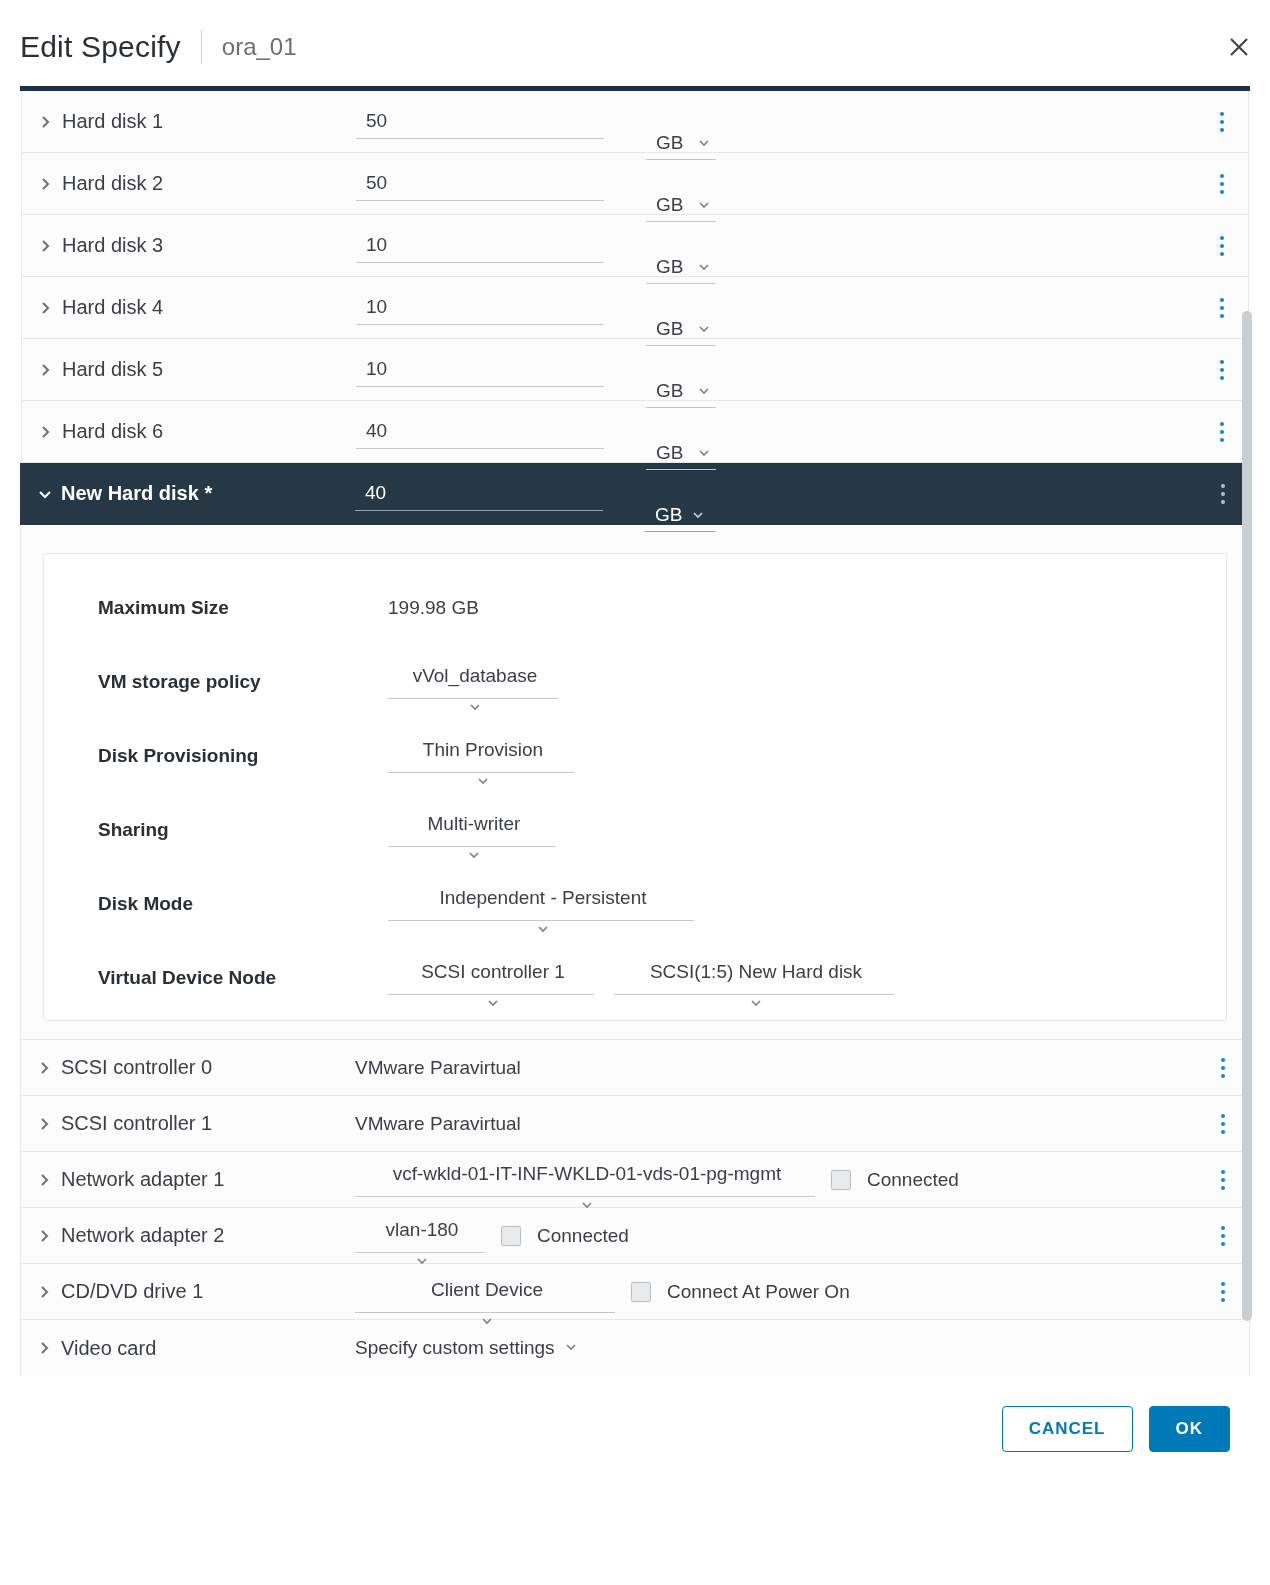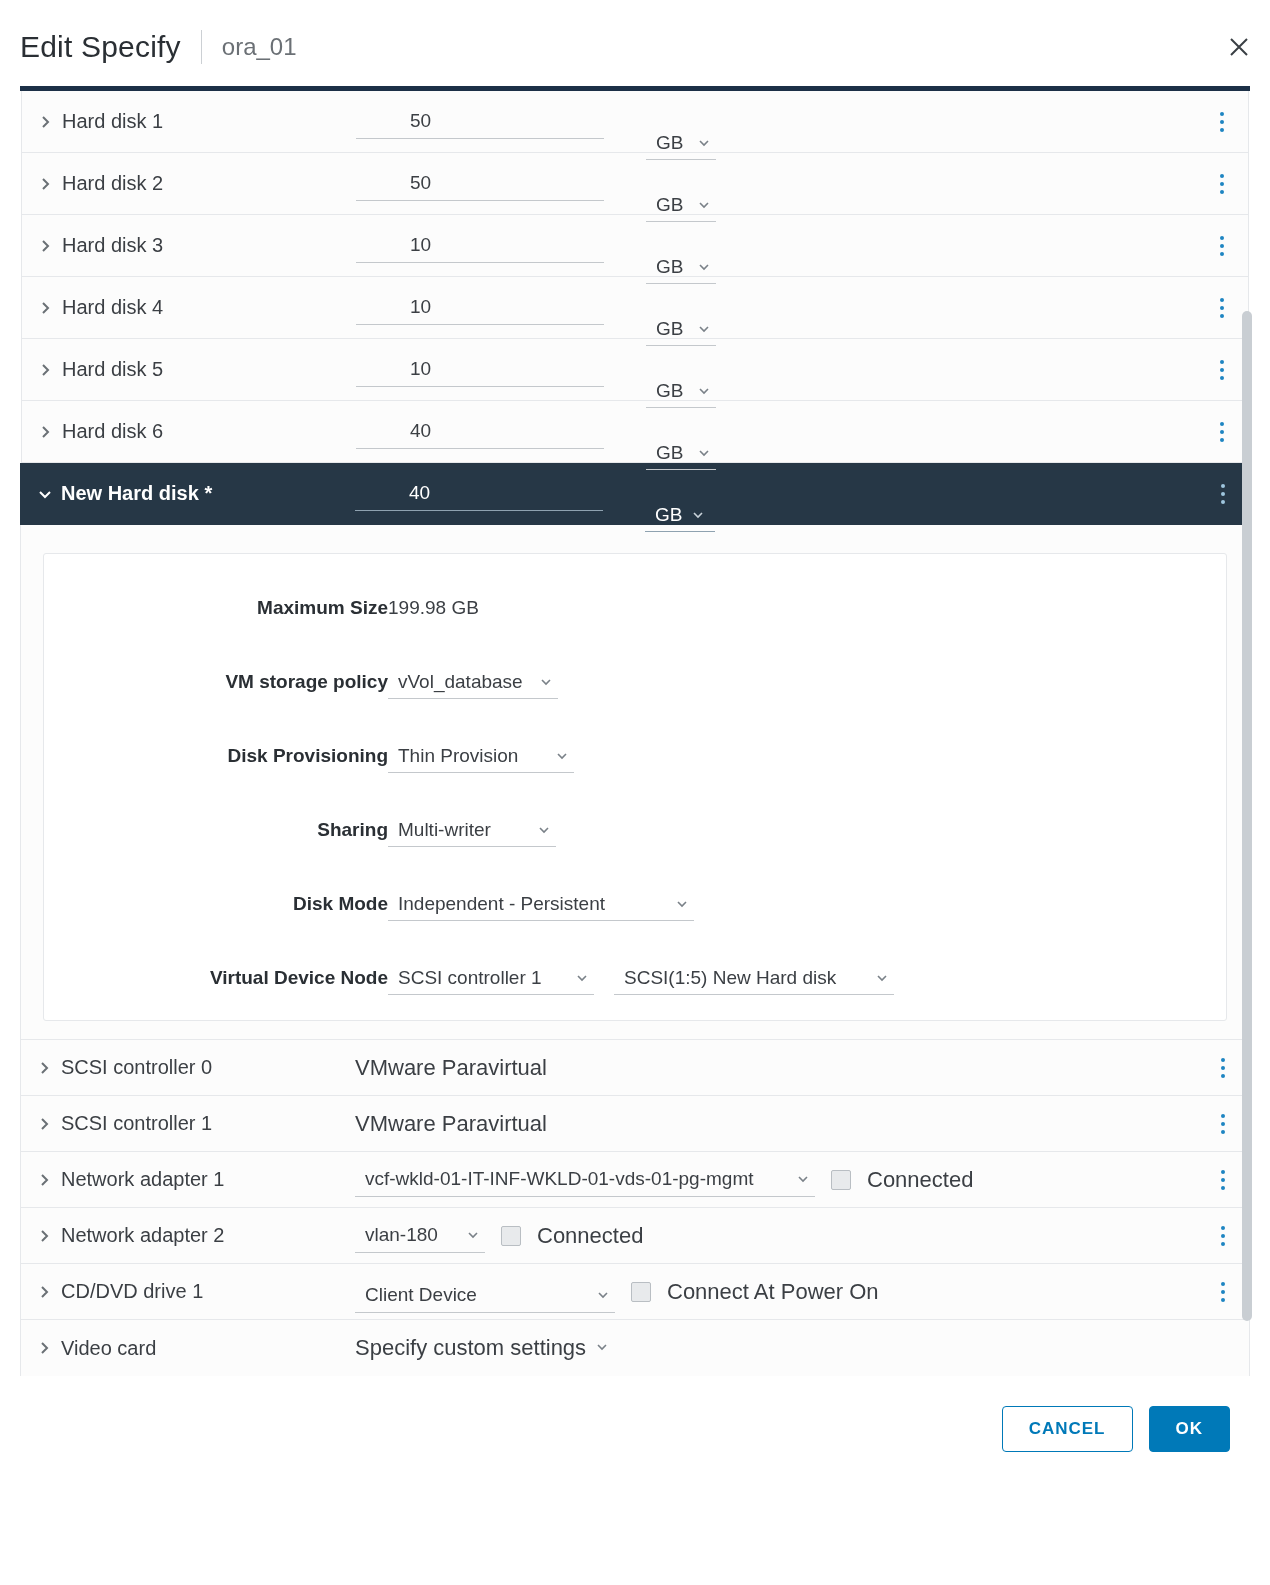--- a/index.html
+++ b/index.html
@@ -58,42 +58,42 @@
   .c3{flex:0 0 90px;margin-top:43px;}
   .c-rest{flex:1 1 auto;display:flex;align-items:center;gap:16px;}
   .c-kebab{flex:0 0 24px;display:flex;justify-content:center;cursor:pointer;}
 
   
   .ufield{display:inline-flex;align-items:center;justify-content:space-between;
           border-bottom:1px solid var(--field-border);height:34px;
           font-size:19px;color:var(--ink);background:transparent;}
   .ufield.num{width:248px;padding:0 8px;}
   .ufield.num input{border:none;outline:none;background:transparent;
-                    font:inherit;color:inherit;width:100%;margin-left:44px;}
+                    font:inherit;color:inherit;width:100%;}
   .ufield.unit{width:70px;padding:0 6px 0 10px;gap:10px;}
-  .ufield.sel{padding:0 6px 0 10px;gap:14px;}
+  .ufield.sel{padding:0 6px 0 10px;gap:14px;flex-direction:column;}
   .ufield .dd-caret svg{display:block;}
 
   
   .kebab-dots{display:flex;flex-direction:column;gap:4px;align-items:center;}
   .kebab-dots span{width:4px;height:4px;border-radius:50%;background:var(--kebab);}
   .row.dark .kebab-dots span{background:#9fc6de;}
 
   
   .panel{padding:28px 22px 18px 22px;border:1px solid var(--row-border);
-         border-top:none;background:var(--bg);text-align:right;}
+         border-top:none;background:var(--bg);}
   .panel-inner{border:1px solid var(--row-border);border-radius:3px;
                background:#fff;padding:26px 0 8px 0;}
   .prow{display:flex;align-items:center;padding:0 12px 0 54px;min-height:56px;margin-bottom:18px;}
   .prow:last-child{margin-bottom:6px;}
   .plab{flex:0 0 290px;font-size:19px;font-weight:600;color:var(--ink-strong);}
   .pval{font-size:19px;color:var(--ink);}
 
   
-  .static-val{font-size:22px;color:var(--ink);}
+  .static-val{font-size:19px;color:var(--ink);}
 
   .cbox{width:20px;height:20px;border:1px solid #b9bec3;background:#e8eaec;border-radius:2px;}
 
   
   .dlg-foot{display:flex;justify-content:flex-end;gap:16px;
             padding:22px 20px 24px 0;}
   .btn{height:46px;padding:0 26px;font-size:17px;font-weight:600;
        letter-spacing:1px;border-radius:4px;cursor:pointer;display:flex;
        align-items:center;justify-content:center;}
   .btn.secondary{background:#fff;border:1px solid var(--accent);color:var(--accent);}

